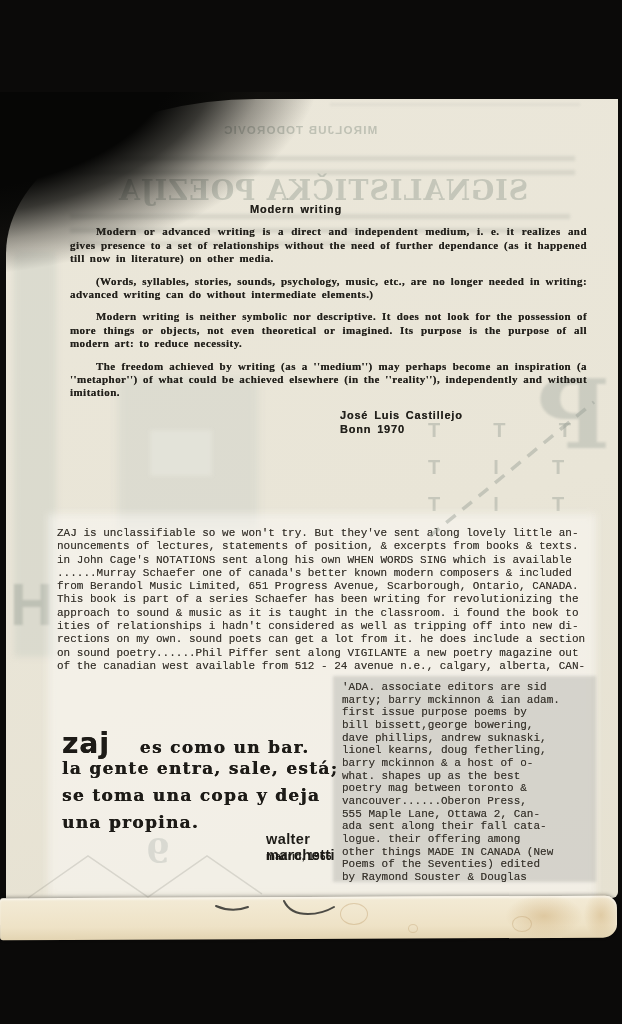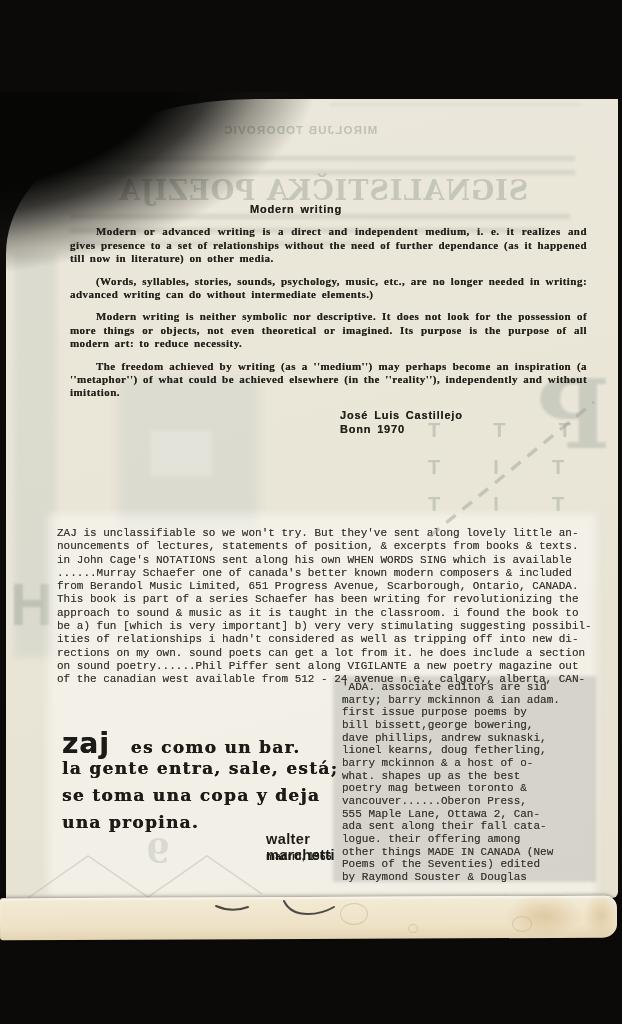--- a/index.html
+++ b/index.html
@@ -58,21 +58,21 @@
       font-size:11px;text-shadow:0 0 0.4px rgba(56,52,45,0.6);}
   .typed div{white-space:pre;}
   #typed-main{left:57px;top:527px;line-height:13.3px;}
   #typed-col{left:342px;top:681px;line-height:12.65px;}
 
   
   #quote{left:62px;top:727px;width:292px;height:152px;color:#1d1b17;}
   #quote .ql{position:absolute;font-family:"DejaVu Serif",serif;font-weight:bold;
       font-size:17px;letter-spacing:1.3px;white-space:pre;
       text-shadow:0.3px 0 0 currentColor;}
-  #quote .zrow{display:flex;align-items:baseline;gap:21px;}
+  #quote .zrow{display:flex;align-items:baseline;gap:30px;}
   #quote .zaj{font-family:"DejaVu Sans",sans-serif;font-weight:bold;font-size:28px;
       letter-spacing:1px;}
   #quote .qa{position:absolute;left:160px;font-weight:bold;letter-spacing:0.4px;margin-left:44px;}
   #quote .qa1{top:104px;font-size:14.5px;}
   #quote .qa2{top:124px;font-size:10px;}
 
   
   #book-edge{left:0;top:897px;width:617px;height:42px;transform:rotate(-0.25deg);
       background:linear-gradient(#f3ebd6 0%,#eee2c6 70%,#e3d4b2 100%);
       border-radius:3px 12px 14px 3px;
@@ -133,21 +133,20 @@
   </div>
 
   <div id="typed-main" class="abs typed">
       <div>ZAJ is unclassifiable so we won't try. But they've sent along lovely little an-</div>
       <div>nouncements of lectures, statements of position, &amp; excerpts from books &amp; texts.</div>
       <div>in John Cage's NOTATIONS sent along his own WHEN WORDS SING which is available</div>
       <div>......Murray Schaefer one of canada's better known modern composers &amp; included</div>
       <div>from Berandol Music Limited, 651 Progress Avenue, Scarborough, Ontario, CANADA.</div>
       <div>This book is part of a series Schaefer has been writing for revolutionizing the</div>
       <div>approach to sound &amp; music as it is taught in the classroom. i found the book to</div>
-      <div>be a) fun [which is very important] b) very very stimulating suggesting possibil-</div>
       <div>ities of relationships i hadn't considered as well as tripping off into new di-</div>
       <div>rections on my own. sound poets can get a lot from it. he does include a section</div>
       <div>on sound poetry......Phil Piffer sent along VIGILANTE a new poetry magazine out</div>
       <div>of the canadian west available from 512 - 24 avenue n.e., calgary, alberta, CAN-</div>
     </div>
 
   <div id="typed-col" class="abs typed">
       <div>'ADA. associate editors are sid</div>
       <div>marty; barry mckinnon &amp; ian adam.</div>
       <div>first issue purpose poems by</div>

